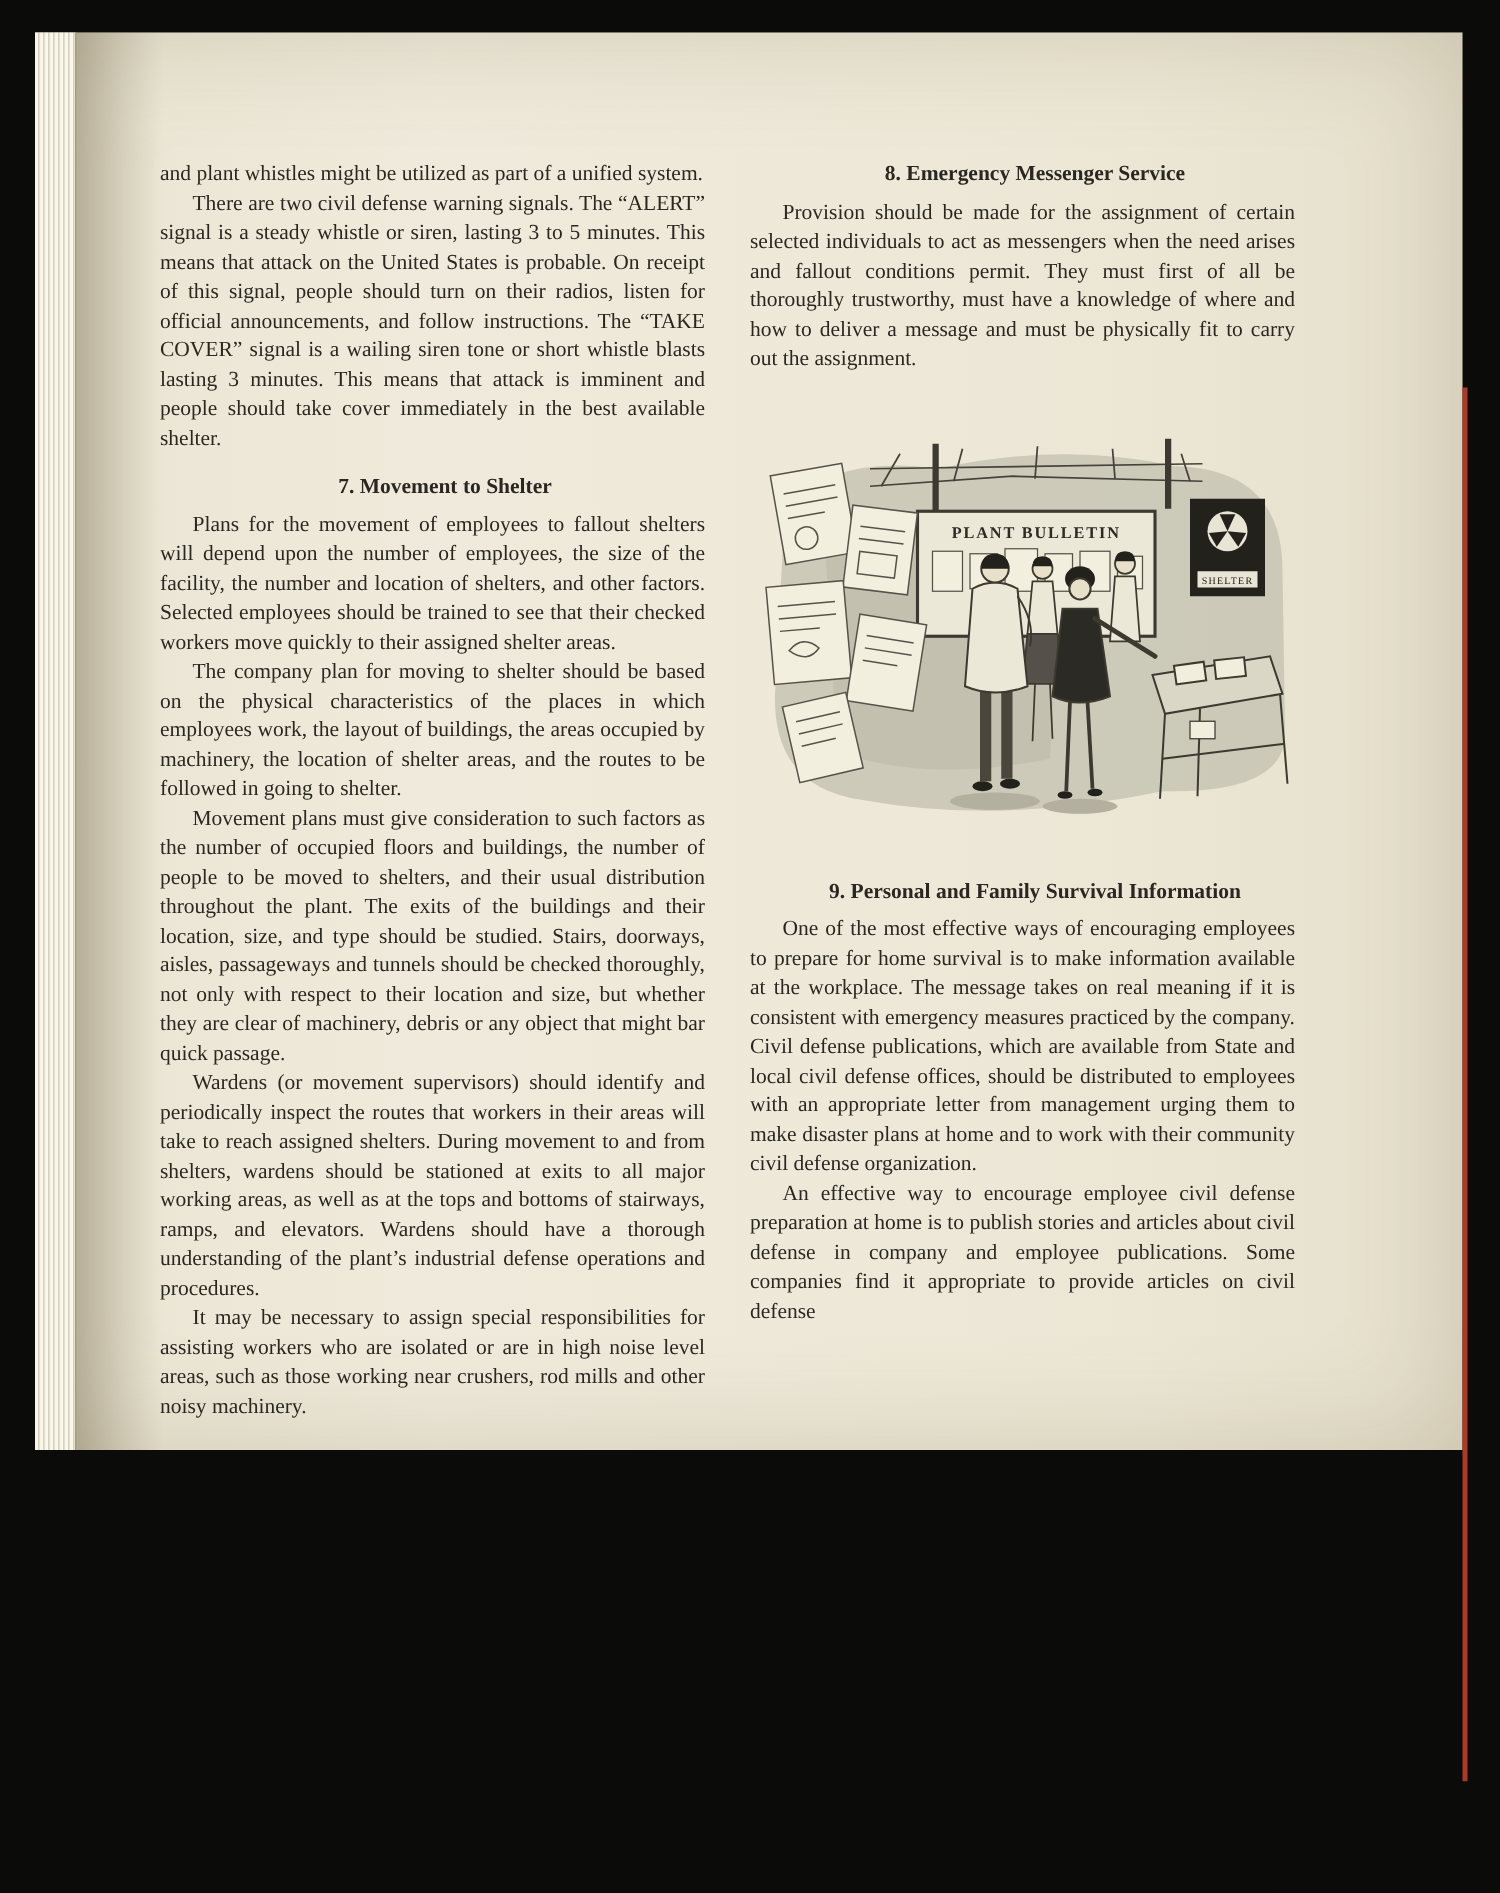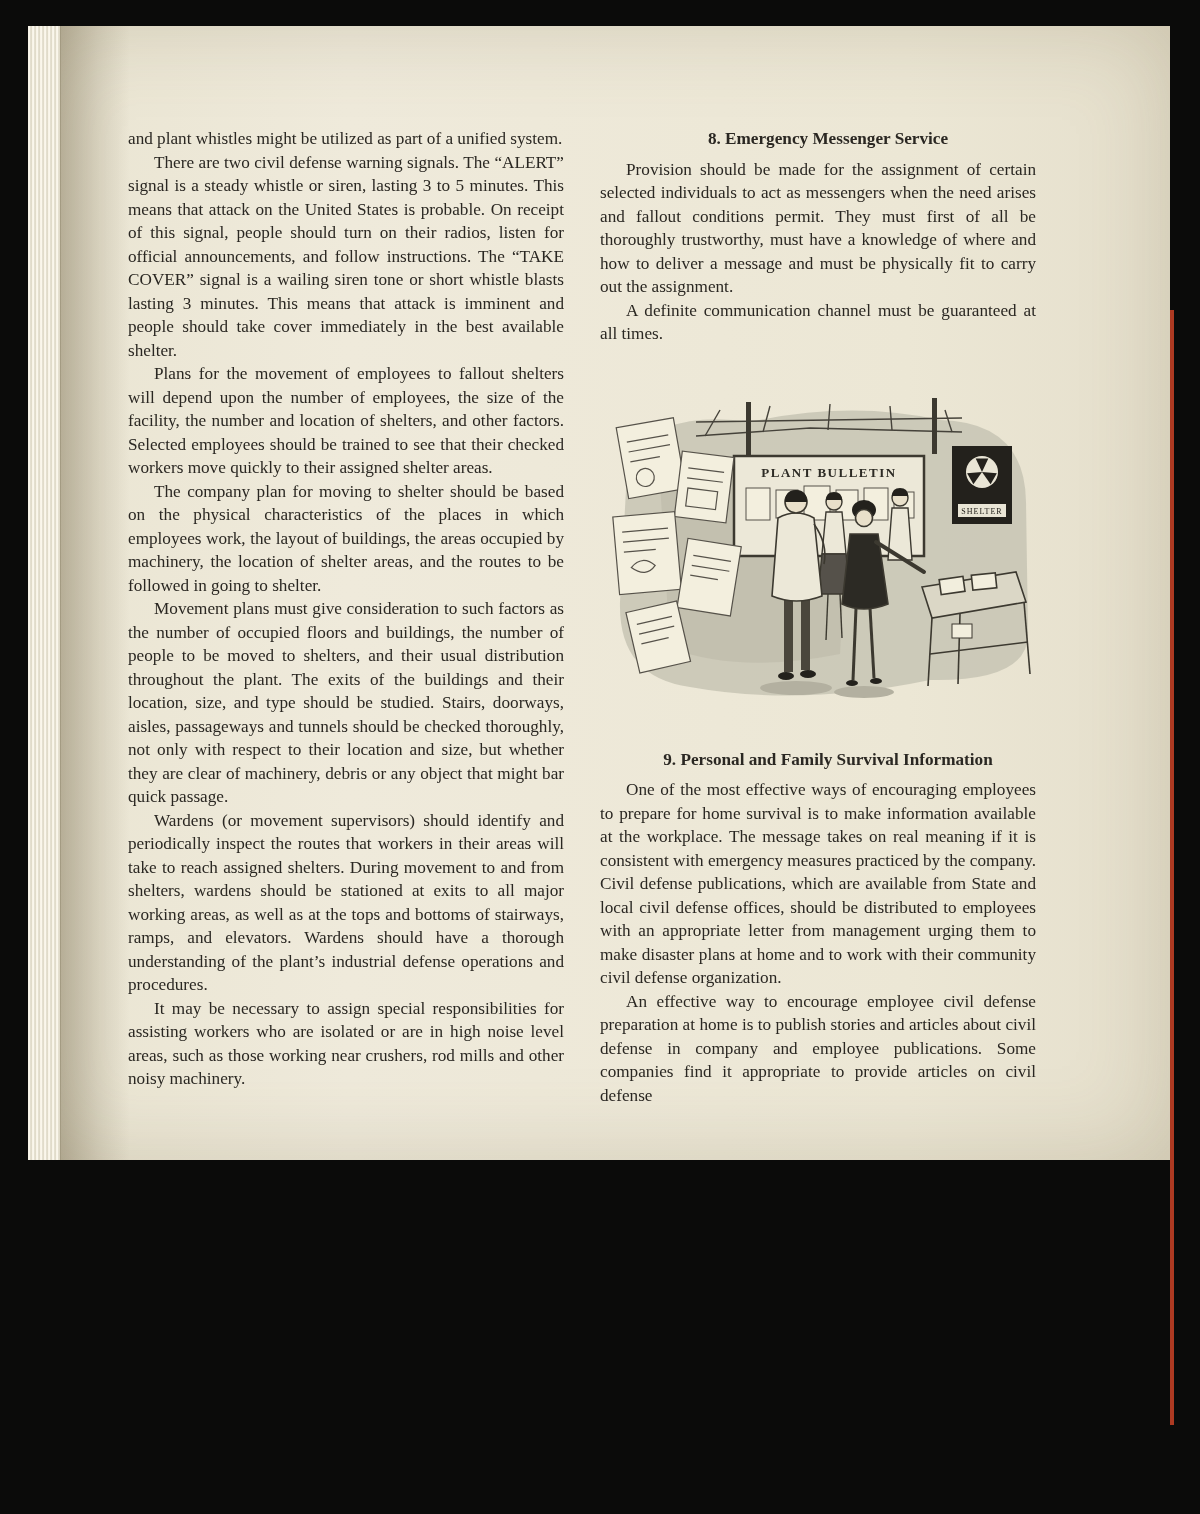--- a/index.html
+++ b/index.html
@@ -68,31 +68,31 @@
 </head>
 <body>
 
 <div class="page">
   <div class="edges"></div>
   <div class="gutter-shadow"></div>
 
   <div class="col col-left">
     <p class="para noindent">and plant whistles might be utilized as part of a unified system.</p>
     <p class="para">There are two civil defense warning signals. The “ALERT” signal is a steady whistle or siren, lasting 3 to 5 minutes. This means that attack on the United States is probable. On receipt of this signal, people should turn on their radios, listen for official announcements, and follow instructions. The “TAKE COVER” signal is a wailing siren tone or short whistle blasts lasting 3 minutes. This means that attack is imminent and people should take cover immediately in the best available shelter.</p>
+    <h2 class="heading">7. Movement to Shelter</h2>
     <p class="para">Plans for the movement of employees to fallout shelters will depend upon the number of employees, the size of the facility, the number and location of shelters, and other factors. Selected employees should be trained to see that their checked workers move quickly to their assigned shelter areas.</p>
     <p class="para">The company plan for moving to shelter should be based on the physical characteristics of the places in which employees work, the layout of buildings, the areas occupied by machinery, the location of shelter areas, and the routes to be followed in going to shelter.</p>
     <p class="para">Movement plans must give consideration to such factors as the number of occupied floors and buildings, the number of people to be moved to shelters, and their usual distribution throughout the plant. The exits of the buildings and their location, size, and type should be studied. Stairs, doorways, aisles, passageways and tunnels should be checked thoroughly, not only with respect to their location and size, but whether they are clear of machinery, debris or any object that might bar quick passage.</p>
     <p class="para">Wardens (or movement supervisors) should identify and periodically inspect the routes that workers in their areas will take to reach assigned shelters. During movement to and from shelters, wardens should be stationed at exits to all major working areas, as well as at the tops and bottoms of stairways, ramps, and elevators. Wardens should have a thorough understanding of the plant’s industrial defense operations and procedures.</p>
     <p class="para">It may be necessary to assign special responsibilities for assisting workers who are isolated or are in high noise level areas, such as those working near crushers, rod mills and other noisy machinery.</p>
   </div>
 
   <div class="col col-right">
     <h2 class="heading first">8. Emergency Messenger Service</h2>
     <p class="para">Provision should be made for the assignment of certain selected individuals to act as messengers when the need arises and fallout conditions permit. They must first of all be thoroughly trustworthy, must have a knowledge of where and how to deliver a message and must be physically fit to carry out the assignment.</p>
-    <p class="para">A definite communication channel must be guaranteed at all times.</p>
 
     <div class="illustration">
       <svg viewBox="0 0 436 330" xmlns="http://www.w3.org/2000/svg">
 
         <g>
           <path d="M28 60 Q70 18 150 30 Q250 8 340 28 Q425 30 426 110 L428 240 Q430 290 330 288 Q200 315 90 295 Q18 285 20 210 Z" fill="#c7c4b4" opacity="0.85"></path>
           <path d="M60 90 Q140 60 250 75 L240 262 Q140 282 70 256 Z" fill="#bbb8a7" opacity="0.55"></path>
         </g>
 
         <g stroke="#45423a" stroke-width="1.4" fill="none">

